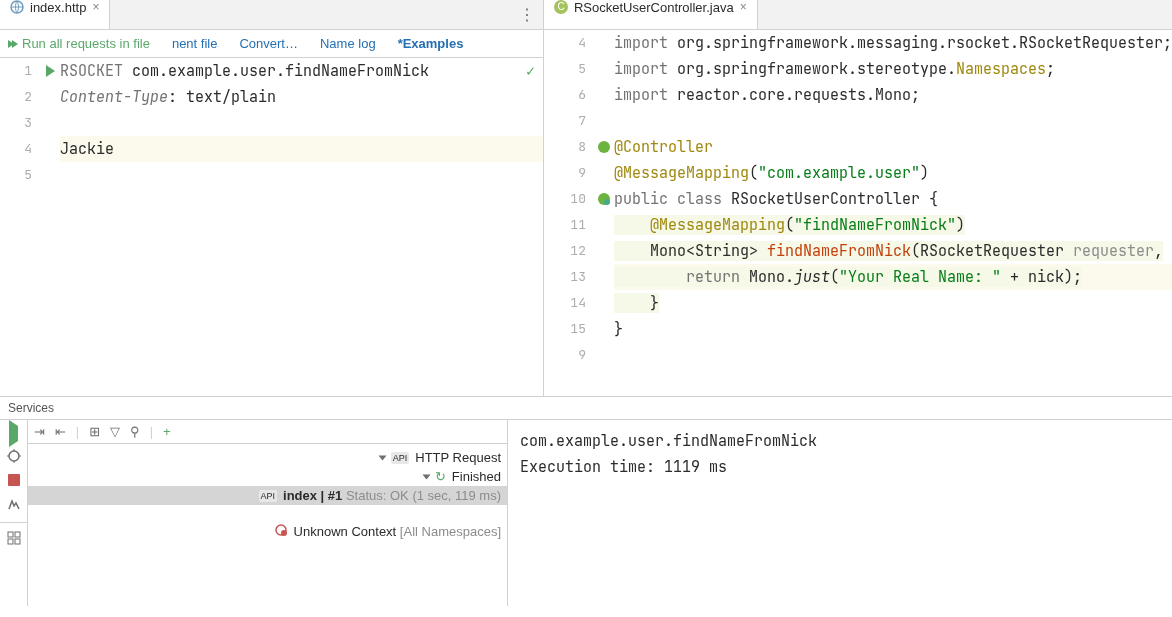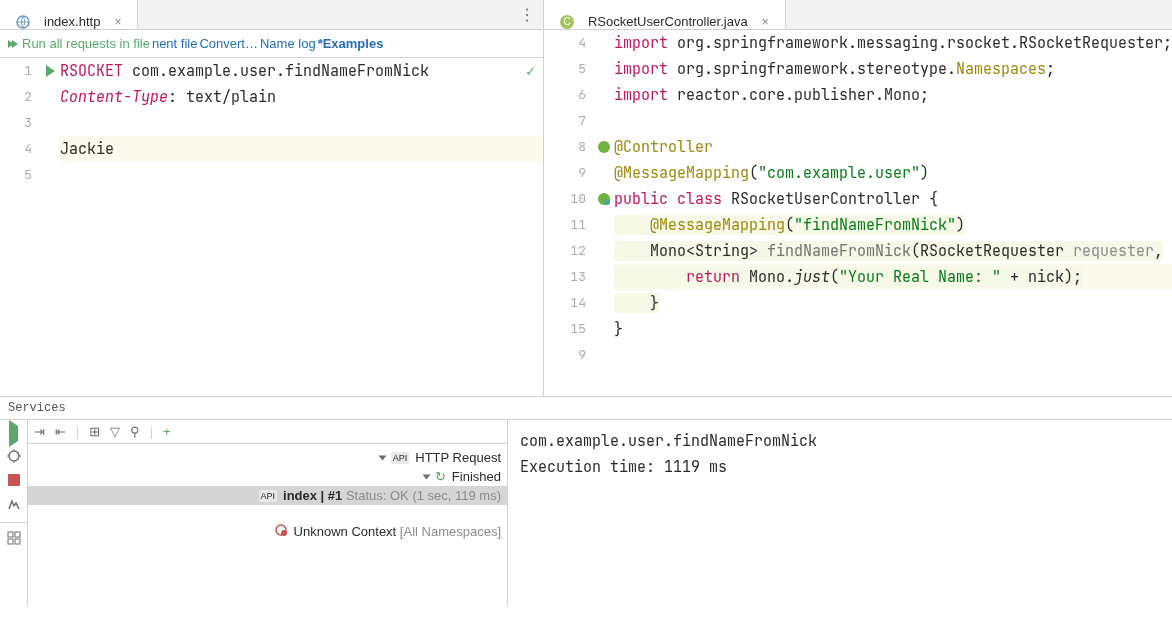--- a/index.html
+++ b/index.html
@@ -3,51 +3,51 @@
 <meta charset="utf-8">
 <style>
 * { margin: 0; padding: 0; box-sizing: border-box; }
 body { font-family: -apple-system, BlinkMacSystemFont, "Segoe UI", sans-serif; font-size: 13px; color: #2b2b2b; background: #fff; width: 1172px; height: 617px; overflow: hidden; }
 .mono { font-family: "JetBrains Mono", Menlo, Consolas, monospace; }
 .top { display: flex; height: 396px; }
 .pane { flex: 1; display: flex; flex-direction: column; border-right: 1px solid #d1d1d1; }
 .pane:last-child { border-right: none; }
 
 .tabs { display: flex; align-items: center; height: 30px; border-bottom: 1px solid #d1d1d1; background: #f2f2f2; }
-.tab { display: flex; align-items: flex-end; gap: 14px; padding: 0 16px; height: 100%; background: #fff; border-right: 1px solid #d1d1d1; }
+.tab { display: flex; align-items: flex-start; gap: 6px; padding: 0 10px; height: 100%; background: #fff; border-right: 1px solid #d1d1d1; }
 .tab-icon { width: 14px; height: 14px; display: flex; align-items: center; justify-content: center; }
 .tab-close { color: #888; font-size: 12px; cursor: pointer; }
 .tab-more { margin-left: auto; padding: 0 8px; color: #6e6e6e; font-size: 16px; cursor: pointer; }
 
-.toolbar { display: flex; align-items: center; height: 28px; gap: 2px; padding: 0 8px; border-bottom: 1px solid #d1d1d1; }
+.toolbar { display: flex; align-items: center; height: 28px; gap: 22px; padding: 0 8px; border-bottom: 1px solid #d1d1d1; }
 .tb-run { color: #59a869; display: flex; align-items: center; gap: 4px; }
 .tb-link { color: #2470b3; cursor: pointer; }
 
 .editor { flex: 1; display: flex; overflow: hidden; }
 .gutter { width: 40px; text-align: right; padding-right: 8px; color: #adadad; background: #fff; }
 .gutter-r { width: 50px; }
 .gutter .ln { height: 26px; line-height: 26px; }
 .marks { width: 20px; }
 .marks .mk { height: 26px; display: flex; align-items: center; justify-content: center; }
 .code { flex: 1; }
 .code .line { height: 26px; line-height: 26px; white-space: pre; font-size: 15px; }
 .hl-line { background: #fcfaed; }
 .hl-block { background: #f6f8e8; display: inline; }
 
-.kw { color: #be185d; }
+.kw { color: #737373; }
 .str { color: #067d17; }
 .ann { color: #9e880d; }
-.fn { color: #737373; }
+.fn { color: #c2410c; }
 .it { font-style: italic; }
 .gray { color: #8c8c8c; }
 
 .check { color: #59a869; }
 
 .services { border-top: 1px solid #d1d1d1; }
-.svc-title { padding: 4px 8px; font-size: 12px; color: #555; border-bottom: 1px solid #d1d1d1; font-family: Liberation Mono, monospace; }
+.svc-title { padding: 4px 8px; font-size: 12px; color: #555; border-bottom: 1px solid #d1d1d1; }
 .svc-body { display: flex; height: 186px; }
 .svc-left-icons { width: 28px; border-right: 1px solid #d1d1d1; display: flex; flex-direction: column; align-items: center; gap: 8px; padding-top: 6px; }
 .svc-left-icons div { color: #6e6e6e; cursor: pointer; }
 .svc-tree-col { width: 480px; border-right: 1px solid #d1d1d1; display: flex; flex-direction: column; }
 .svc-tb { display: flex; align-items: center; gap: 10px; padding: 4px 6px; border-bottom: 1px solid #d1d1d1; }
 .svc-tb span { color: #6e6e6e; cursor: pointer; }
 .tree { padding: 4px 0; }
 .tree-row { display: flex; align-items: center; gap: 6px; padding: 2px 6px; justify-content: flex-end; }
 .tree-row.sel { background: #d5d5d5; }
 .tree-indent-1 { padding-left: 28px; }
@@ -168,21 +168,21 @@
         <div class="mk"></div>
           <div class="mk"></div>
           <div class="mk"></div>
           <div class="mk"></div>
           <div class="mk"></div>
           <div class="mk"></div>
       </div>
       <div class="code">
         <div class="line"><span class="kw">import </span><span>org.springframework.messaging.rsocket.RSocketRequester;</span></div>
         <div class="line"><span class="kw">import </span><span>org.springframework.stereotype.</span><span class="ann">Namespaces</span><span>;</span></div>
-        <div class="line"><span class="kw">import </span><span>reactor.core.publisher.Mono;</span></div>
+        <div class="line"><span class="kw">import </span><span>reactor.core.requests.Mono;</span></div>
         <div class="line"></div>
         <div class="line"><span class="ann">@Controller</span></div>
         <div class="line"><span class="ann">@MessageMapping</span><span>(</span><span class="str">"com.example.user"</span><span>)</span></div>
         <div class="line"><span class="kw">public class </span><span>RSocketUserController {</span></div>
         <div class="line"><span class="hl-block"><span>    </span><span class="ann">@MessageMapping</span><span>(</span><span class="str">"findNameFromNick"</span><span>)</span></span></div>
         <div class="line"><span class="hl-block"><span>    Mono&lt;String&gt; </span><span class="fn">findNameFromNick</span><span>(RSocketRequester </span><span class="gray">requester</span><span>,</span></span></div>
         <div class="line hl-line"><span class="hl-block"><span>        </span><span class="kw">return </span><span>Mono.</span><span class="it">just</span><span>(</span><span class="str">"Your Real Name: "</span><span> + nick);</span></span></div>
         <div class="line"><span class="hl-block">    }</span></div>
         <div class="line"><span>}</span></div>
         <div class="line"></div>

